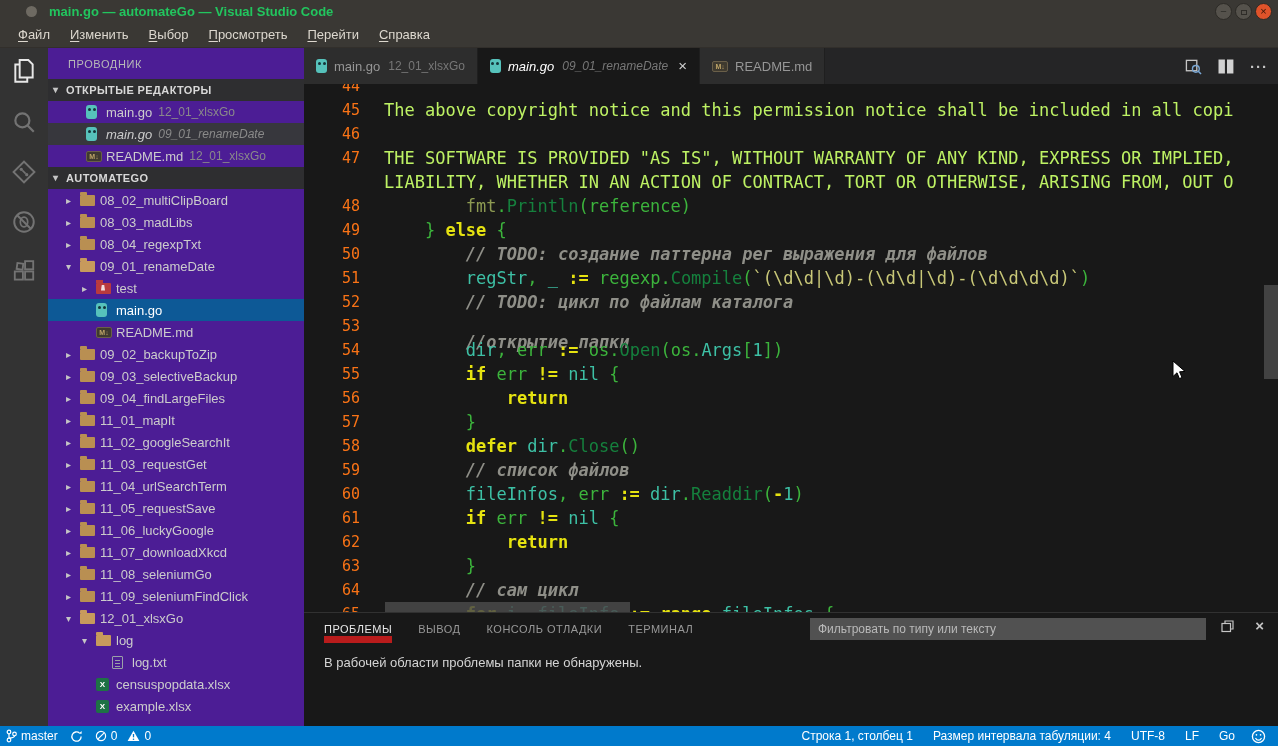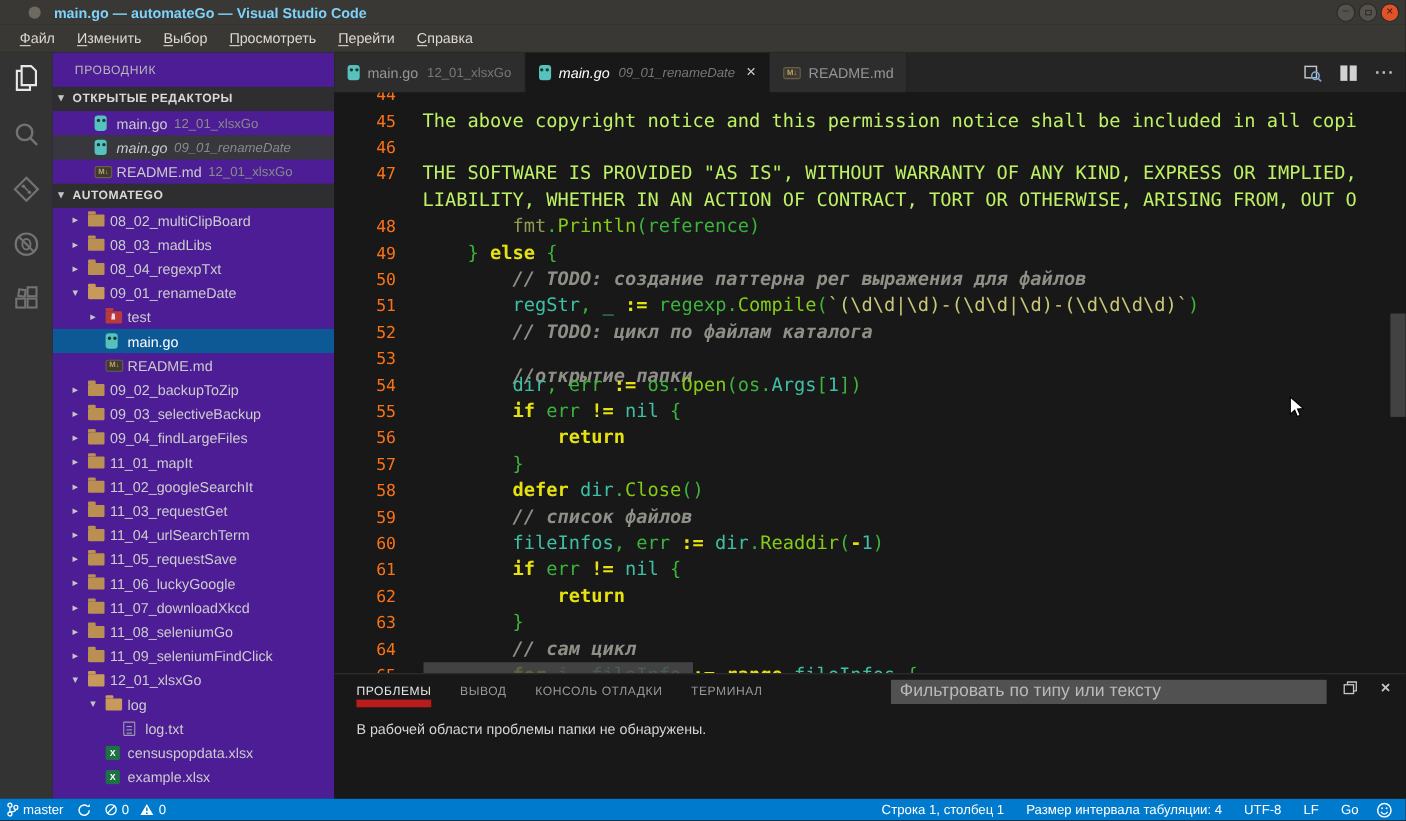--- a/index.html
+++ b/index.html
@@ -3,21 +3,21 @@
 <meta charset="utf-8">
 <style>
   * { margin:0; padding:0; box-sizing:border-box; }
   html,body { width:1278px; height:746px; overflow:hidden; background:#181818;
     font-family:"Liberation Sans", sans-serif; }
   .app { position:relative; width:1278px; height:746px; display:flex; flex-direction:column; }
 
   
   .titlebar { height:22px; background:#3a3834; display:flex; align-items:center; flex:0 0 22px; }
   .win-icon { width:11px; height:11px; border-radius:50%; background:#6e6a62; margin-left:26px; }
-  .title { color:#7dd3fc; font-size:13px; font-weight:bold; margin-left:12px; white-space:nowrap; }
+  .title { color:#22c55e; font-size:13px; font-weight:bold; margin-left:12px; white-space:nowrap; }
   .win-controls { margin-left:auto; display:flex; gap:3px; margin-right:6px; }
   .wbtn { width:17px; height:17px; border-radius:50%; background:#55524c; border:1px solid #2c2a26;
     color:#2e2c28; font-size:11px; line-height:15px; text-align:center; cursor:default; }
   .wbtn.close { background:#e0532a; color:#3c1608; }
   .wbtn .sq { display:inline-block; width:6px; height:5px; border:1px solid #2e2c28; margin-top:5px; }
 
   
   .menubar { height:26px; background:#3a3834; display:flex; align-items:center; padding-left:8px;
     flex:0 0 26px; border-bottom:1px solid #322f2b; }
   .menu-item { color:#ddd8cf; font-size:13px; padding:0 10px; height:100%; line-height:25px;text-align:right; }
@@ -86,33 +86,33 @@
     font-family:"DejaVu Sans Mono", monospace; font-size:17px; }
   .code-row { height:24px; line-height:24px; display:flex; white-space:pre; }
   .gutter { width:56px; flex:0 0 56px; text-align:right; color:#f97316; font-size:15px; }
   .ltext { padding-left:24px; }
   .tok-p { color:#bef264; }
   .tok-s { color:#c9c878; }
   .tok-k { color:#e5e210; font-weight:bold; }
   .tok-v { color:#3dc0a5; }
   .tok-g { color:#3cb43c; }
   .tok-f { color:#8d9a52; }
-  .tok-m { color:#84cc16; }
+  .tok-m { color:#15803d; }
   .tok-c { color:#8f8f88; font-style:italic; font-weight:bold; }
   .hscroll { position:absolute; left:81px; width:245px; bottom:0; height:10px; background:#4a4a4a; opacity:.85; }
   .vscroll { position:absolute; right:0; width:14px; top:201px; height:94px; background:#4a4a4a; opacity:.85; }
 
   
   .panel { flex:0 0 114px; background:#181818; border-top:1px solid #313131; position:relative; }
   .panel-header { height:30px; display:flex; align-items:center; padding-left:20px; }
   .panel-tab { font-size:11px; letter-spacing:.5px; color:#989898; margin-right:26px; height:29px;
     line-height:31px; border-bottom:1px solid transparent; }
   .panel-tab.active { color:#e7e7e7; border-bottom:7px solid #b91c1c; }
   .filter { position:absolute; left:506px; top:5px; width:396px; height:22px; background:#515151;
-    border:none; outline:none; color:#e0e0e0; font-size:16px; padding:0 8px; font-family:"Liberation Sans",sans-serif; }
+    border:none; outline:none; color:#e0e0e0; font-size:12px; padding:0 8px; font-family:"Liberation Sans",sans-serif; }
   .filter::placeholder { color:#b9b9b9; }
   .picon { position:absolute; top:6px; color:#c5c5c5; }
   .picon.pmax { right:44px; }
   .picon.pclose { right:14px; font-size:15px; font-weight:bold; top:4px; }
   .panel-body { padding:12px 0 0 20px; color:#d4d4d4; font-size:13px; }
 
   
   .statusbar { height:20px; background:#007acc; flex:0 0 20px; display:flex; align-items:center;
     color:#ffffff; font-size:12px; }
   .sb-item { display:flex; align-items:center; gap:4px; padding:0 6px; height:100%; }

